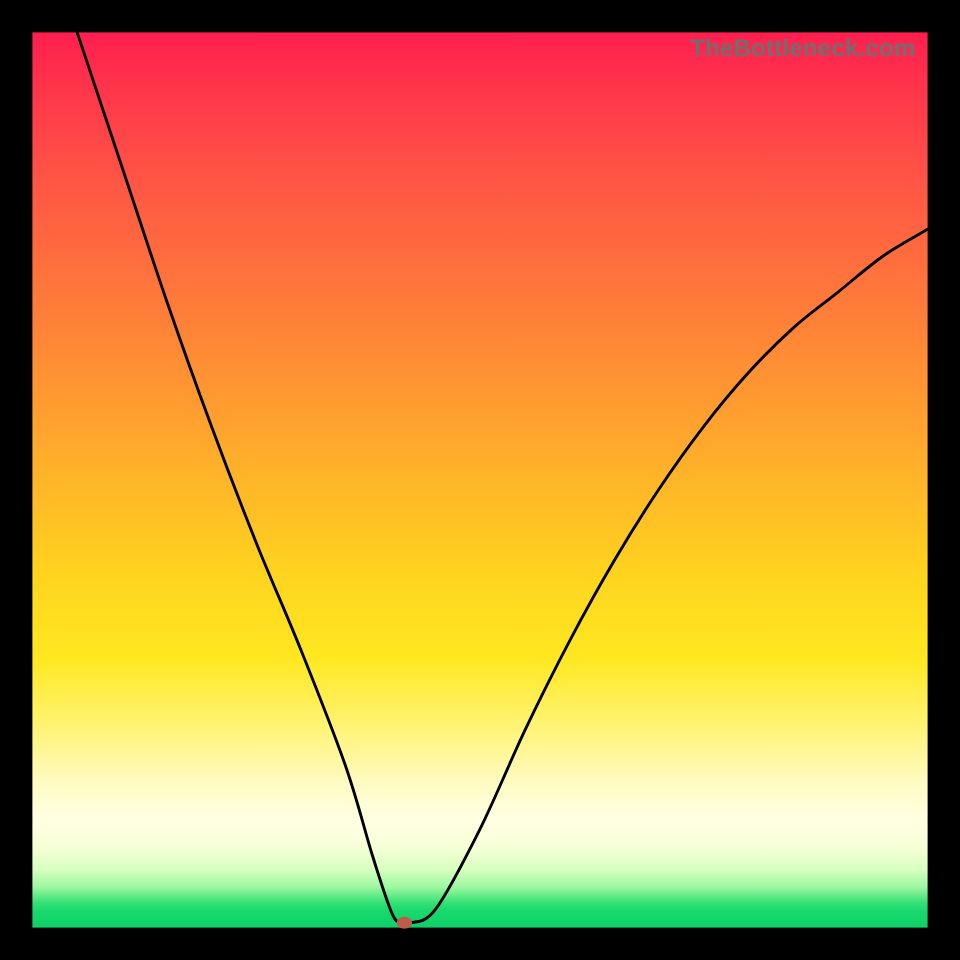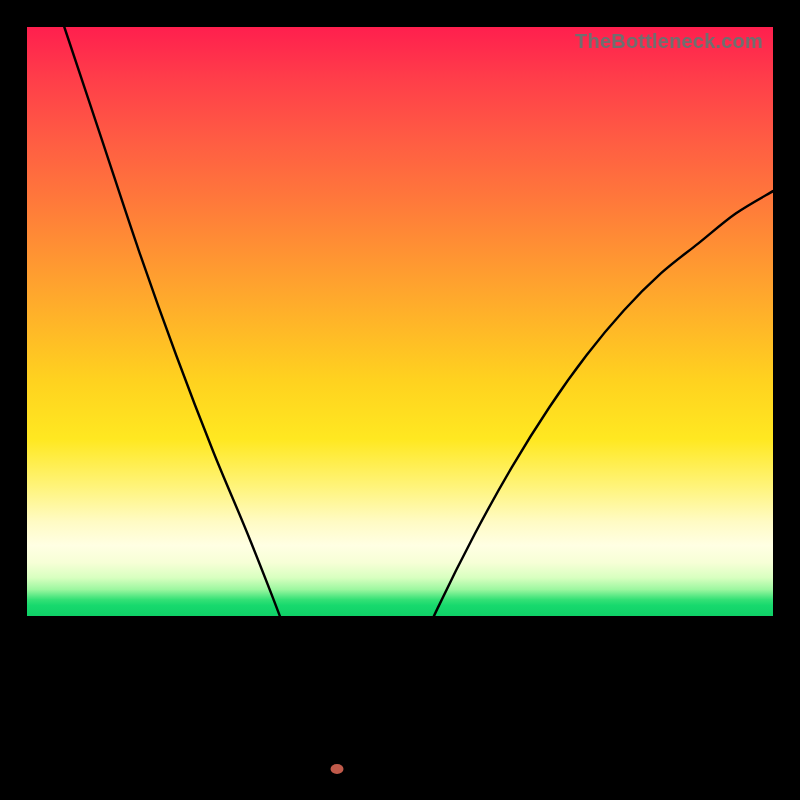--- a/index.html
+++ b/index.html
@@ -15,21 +15,21 @@
     position: relative;
     width: 800px;
     height: 800px;
     background: #000;
   }
   .plot {
     position: absolute;
     left: 27px;
     top: 27px;
     width: 746px;
-    height: 589px;
+    height: 746px;
     
     background: linear-gradient(
       to bottom,
       #ff1f4e 0%,
       #ff3b4a 8%,
       #ff5944 18%,
       #ff7a3a 30%,
       #ffa62d 45%,
       #ffd21f 60%,
       #ffe821 70%,

